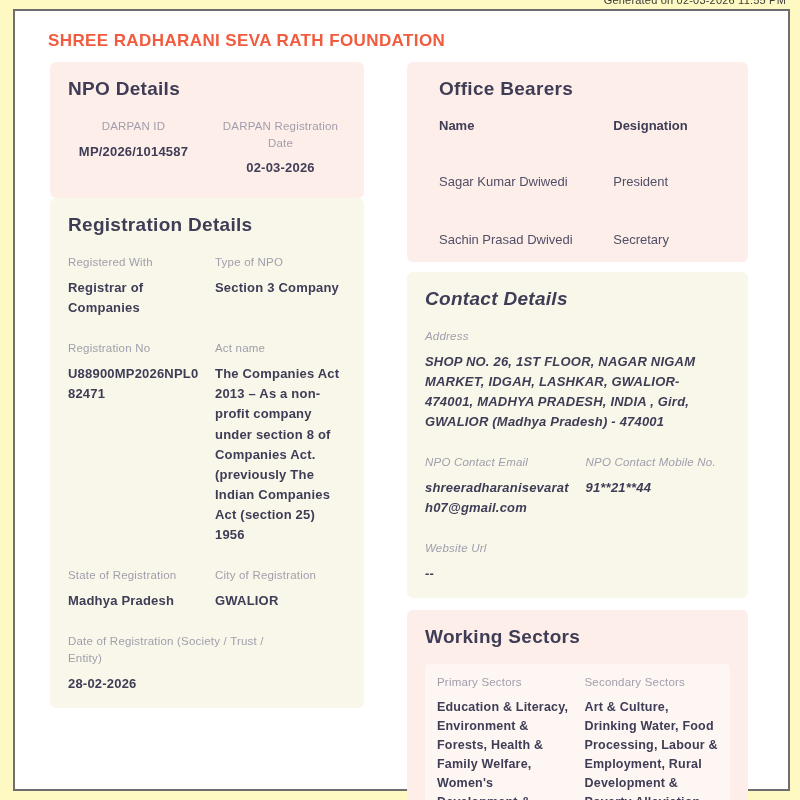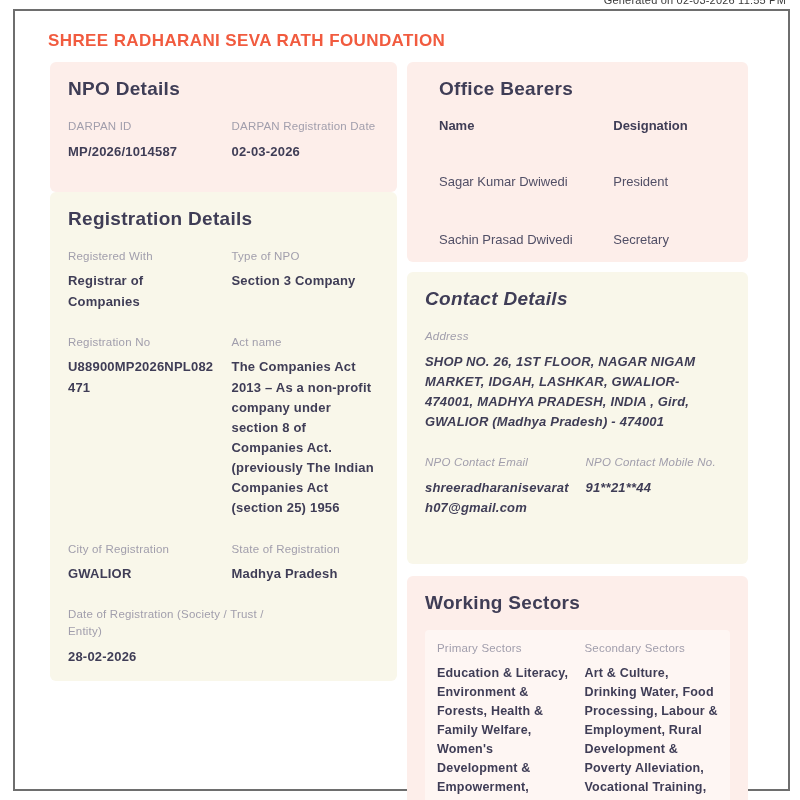--- a/index.html
+++ b/index.html
@@ -1,47 +1,47 @@
 <!DOCTYPE html>
 <html><head>
 <meta charset="utf-8">
 <style>
   * { margin:0; padding:0; box-sizing:border-box; }
   html,body { background:#e9e9e9; }
   .page {
     position:relative; width:800px; height:800px; margin:0 auto;
-    background:#ffffff; overflow:hidden;
+    background:#fef9c3; overflow:hidden;
     font-family:"Liberation Sans", sans-serif; color:#3f3d56;
   }
   .generated-on {
     position:absolute; top:-6px; right:14px;
     font-size:11px; color:#3a3a3a; letter-spacing:0.2px;
   }
   .frame {
     position:absolute; left:13px; top:9px; width:777px; height:782px;
     border:2px solid #6e6e6e; background:#ffffff;
   }
   .page-title {
     position:absolute; left:48px; top:31px;
     font-size:17px; font-weight:800; color:#f15b3f; letter-spacing:0.4px;
   }
-  .col-left  { position:absolute; left:50px;  top:62px; width:347px; }
+  .col-left  { position:absolute; left:50px;  top:62px; width:314px; }
   .col-right { position:absolute; left:407px; top:62px; width:341px; }
   .card { border-radius:6px; padding:16px 18px 14px 18px; }
   .card.pink  { background:#fdeeea; }
   .card.cream { background:#f9f7ea; }
   .card h2 {
     font-size:19px; font-weight:800; color:#3f3d56; letter-spacing:0.3px;
     margin-bottom:18px;
   }
   .field-grid {
     display:grid; grid-template-columns:1fr 1fr; column-gap:16px;
     margin-bottom:22px;
   }
-  .field-grid:last-child { margin-bottom:16px; }
+  .field-grid:last-child { margin-bottom:6px;text-align:center; }
   .lbl {
     font-size:11.5px; color:#a19eac; letter-spacing:0.2px;
     margin-bottom:7px; line-height:1.45;
   }
   .val {
     font-size:13px; font-weight:bold; color:#3f3d56; line-height:1.55;
     letter-spacing:0.2px;
   }
   .break-all { word-break:break-all; }
   
@@ -113,26 +113,26 @@
           <div class="val break-all">U88900MP2026NPL082471</div>
         </div>
         <div>
           <div class="lbl">Act name</div>
           <div class="val">The Companies Act 2013 – As a non-profit company under section 8 of Companies Act. (previously The Indian Companies Act (section 25) 1956</div>
         </div>
       </div>
 
       <div class="field-grid">
         <div>
+          <div class="lbl">State of Registration</div>
+          <div class="val">Madhya Pradesh</div>
+        </div>
+        <div>
           <div class="lbl">City of Registration</div>
           <div class="val">GWALIOR</div>
-        </div>
-        <div>
-          <div class="lbl">State of Registration</div>
-          <div class="val">Madhya Pradesh</div>
         </div>
       </div>
 
       <div class="date-field">
         <div class="lbl">Date of Registration (Society / Trust / Entity)</div>
         <div class="val">28-02-2026</div>
       </div>
     </div>
 
   </div>
@@ -165,20 +165,24 @@
         <div>
           <div class="lbl">NPO Contact Email</div>
           <div class="val break-all">shreeradharanisevarath07@gmail.com</div>
         </div>
         <div>
           <div class="lbl">NPO Contact Mobile No.</div>
           <div class="val">91**21**44</div>
         </div>
       </div>
 
+      <div>
+        <div class="lbl">Website Url</div>
+        <div class="val">--</div>
+      </div>
     </div>
 
     <div class="card pink work-card">
       <h2>Working Sectors</h2>
       <div class="ws-panel">
         <div class="ws-grid">
           <div>
             <div class="lbl">Primary Sectors</div>
             <div class="val ws-val">Education &amp; Literacy,  Environment &amp; Forests,  Health &amp; Family Welfare,  Women's Development &amp; Empowerment,  Animal Welfare</div>
           </div>

